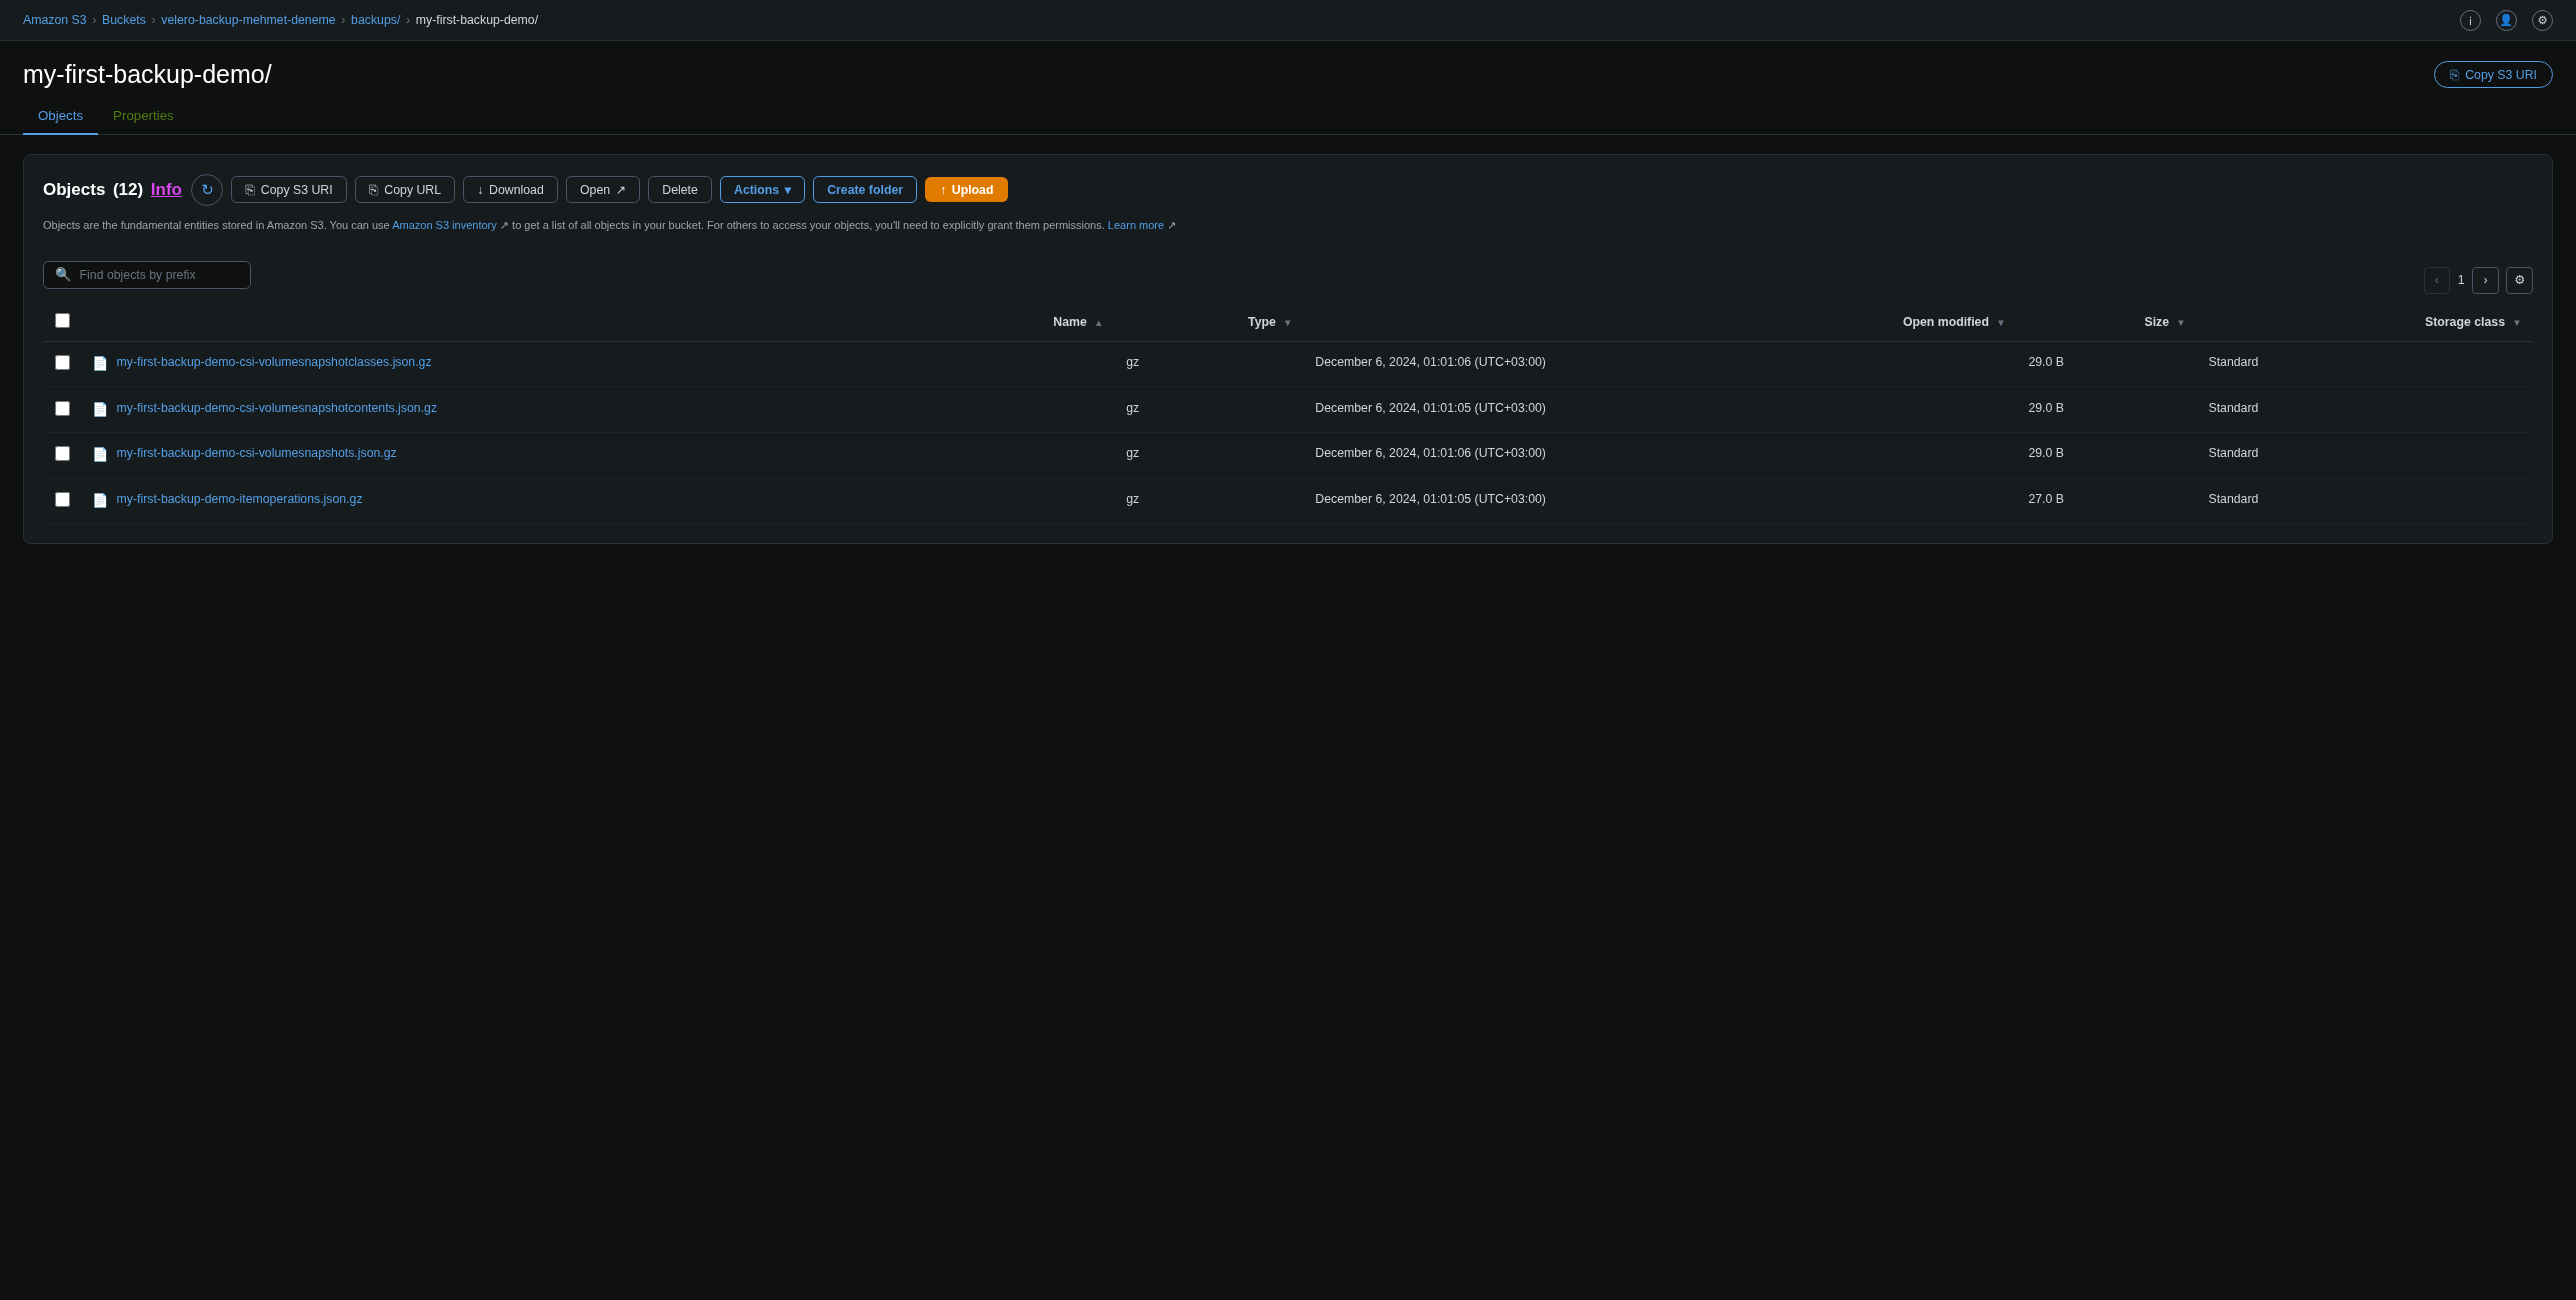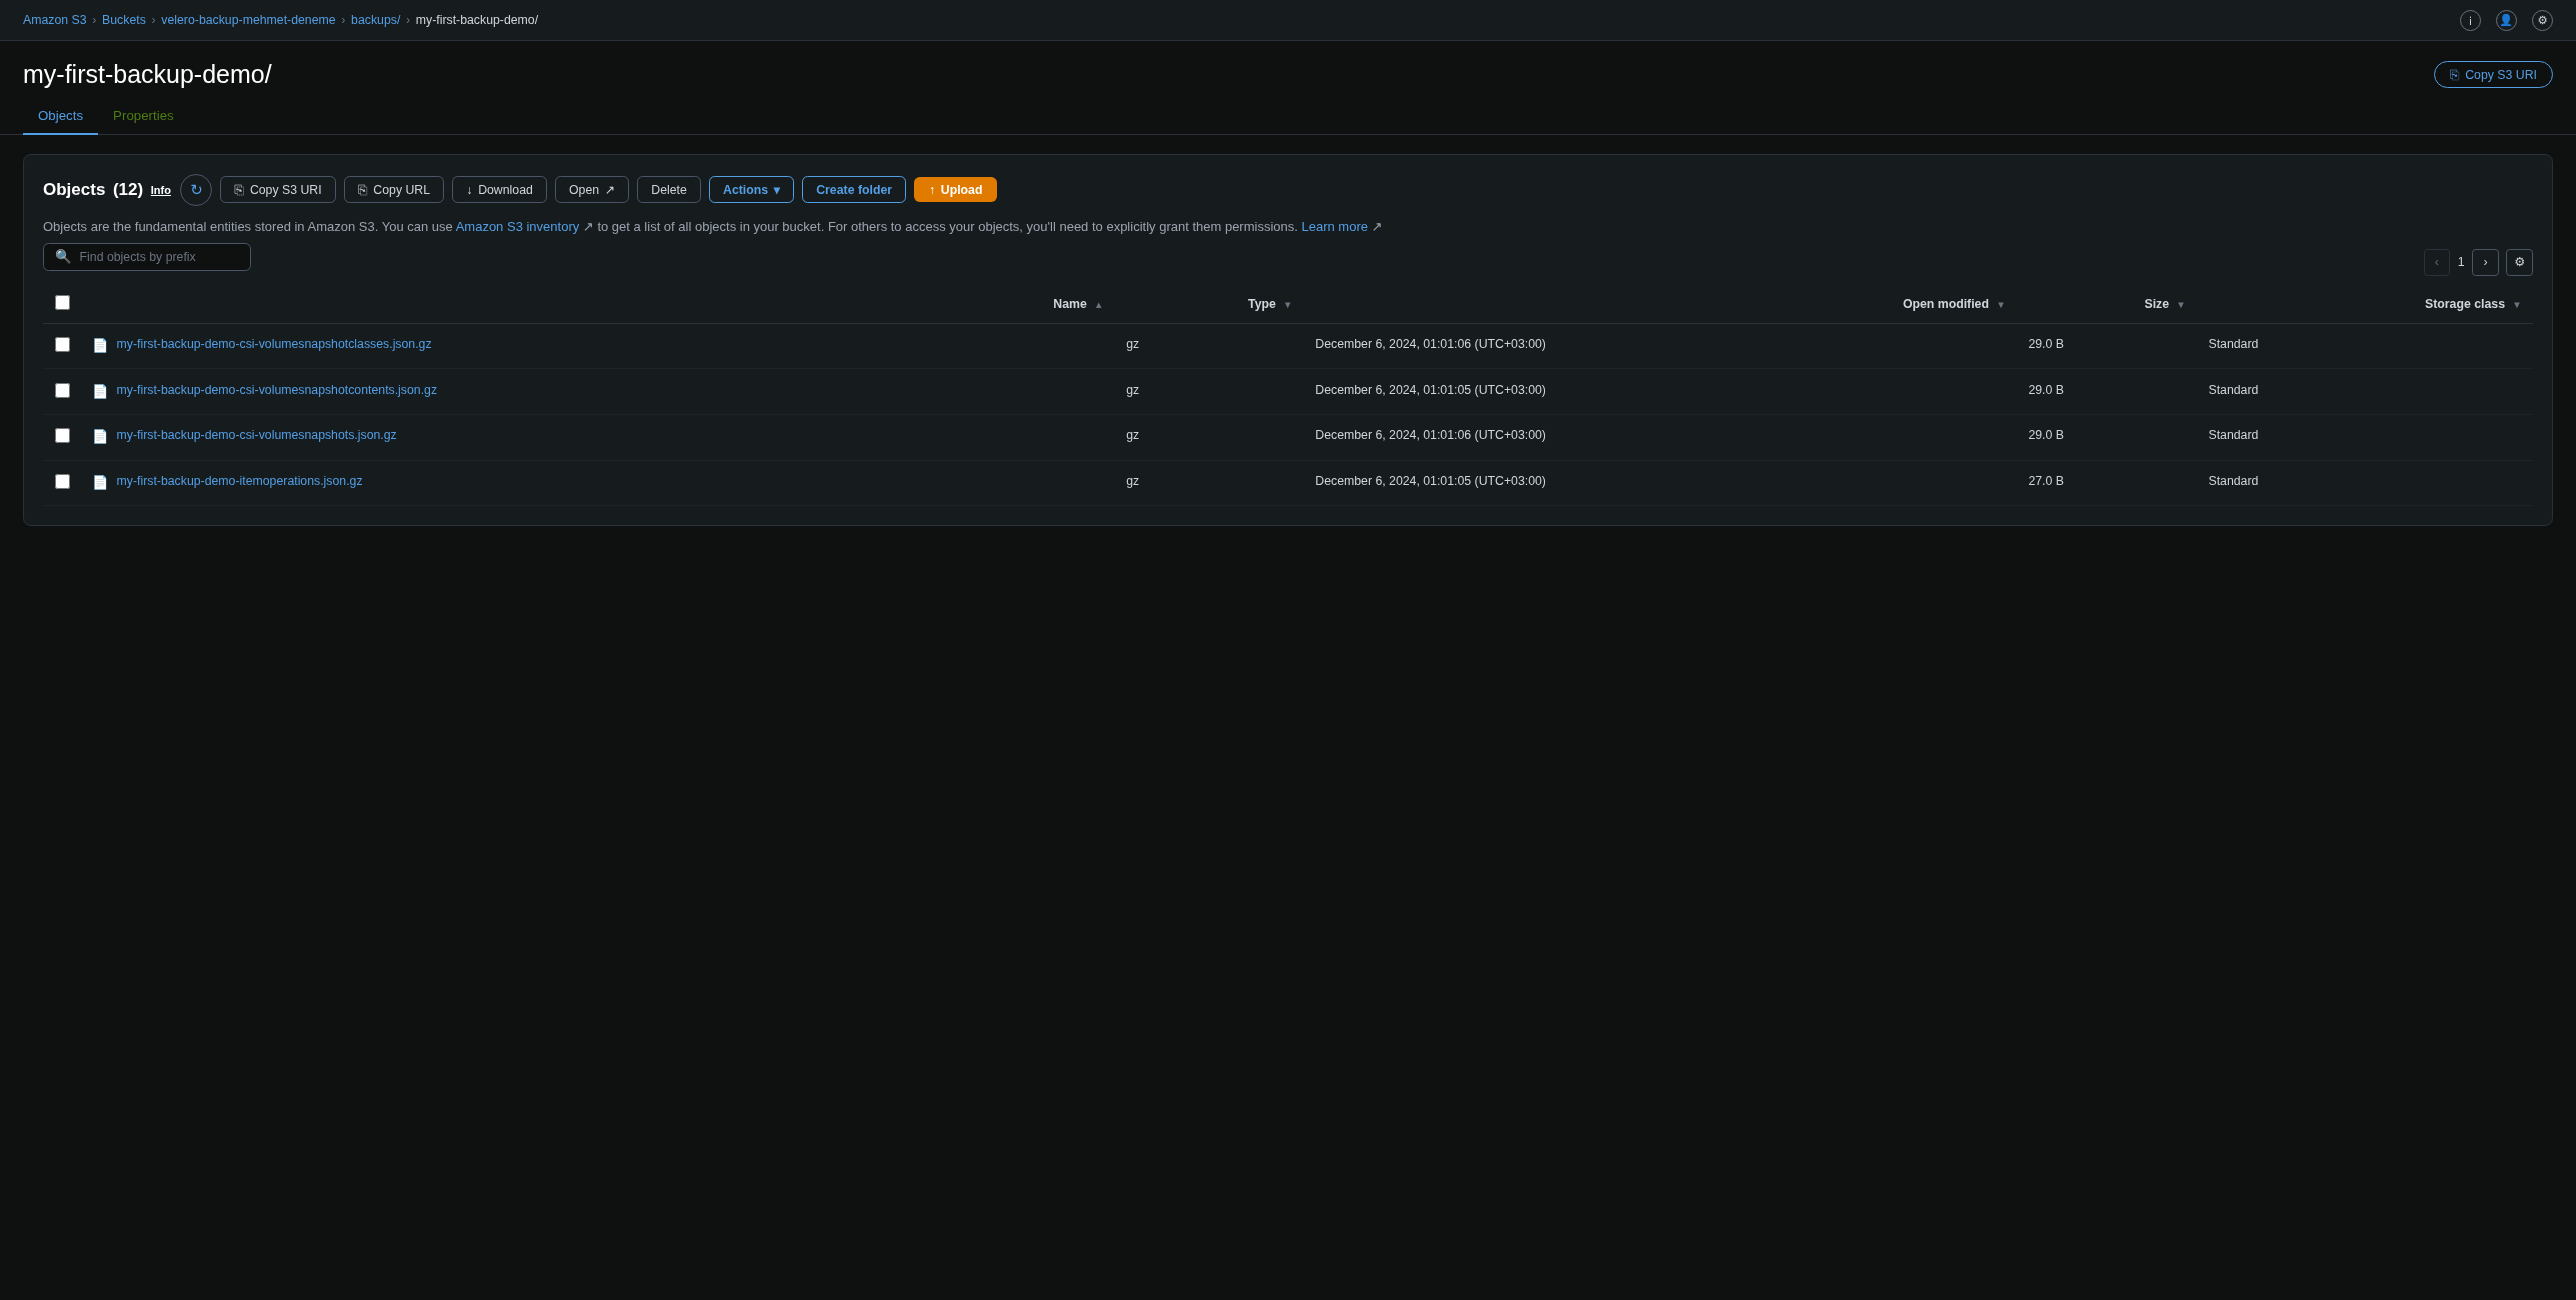--- a/index.html
+++ b/index.html
@@ -120,22 +120,22 @@
     }
     .objects-title {
       font-size: 17px;
       font-weight: 700;
       color: #ffffff;
       display: flex;
       align-items: center;
       gap: 7.6px;
     }
     .info-link {
-      color: #ffffff;
-      font-size: 11px;
+      color: #d946ef;
+      font-size: 17px;
       cursor: pointer;
     }
 
     
     .toolbar {
       display: flex;
       align-items: center;
       gap: 7.6px;
       flex-wrap: wrap;
     }
@@ -191,23 +191,23 @@
       color: #539fe5;
       cursor: pointer;
       display: flex;
       align-items: center;
       justify-content: center;
       font-size: 15px;
     }
 
     
     .description {
-      font-size: 13px;
+      font-size: 11px;
       color: #9ca3af;
-      margin-bottom: 6px;
+      margin-bottom: 27px;
       line-height: 1.5;
     }
     .description a {
       color: #539fe5;
       text-decoration: none;
     }
 
     
     .search-bar {
       display: flex;

